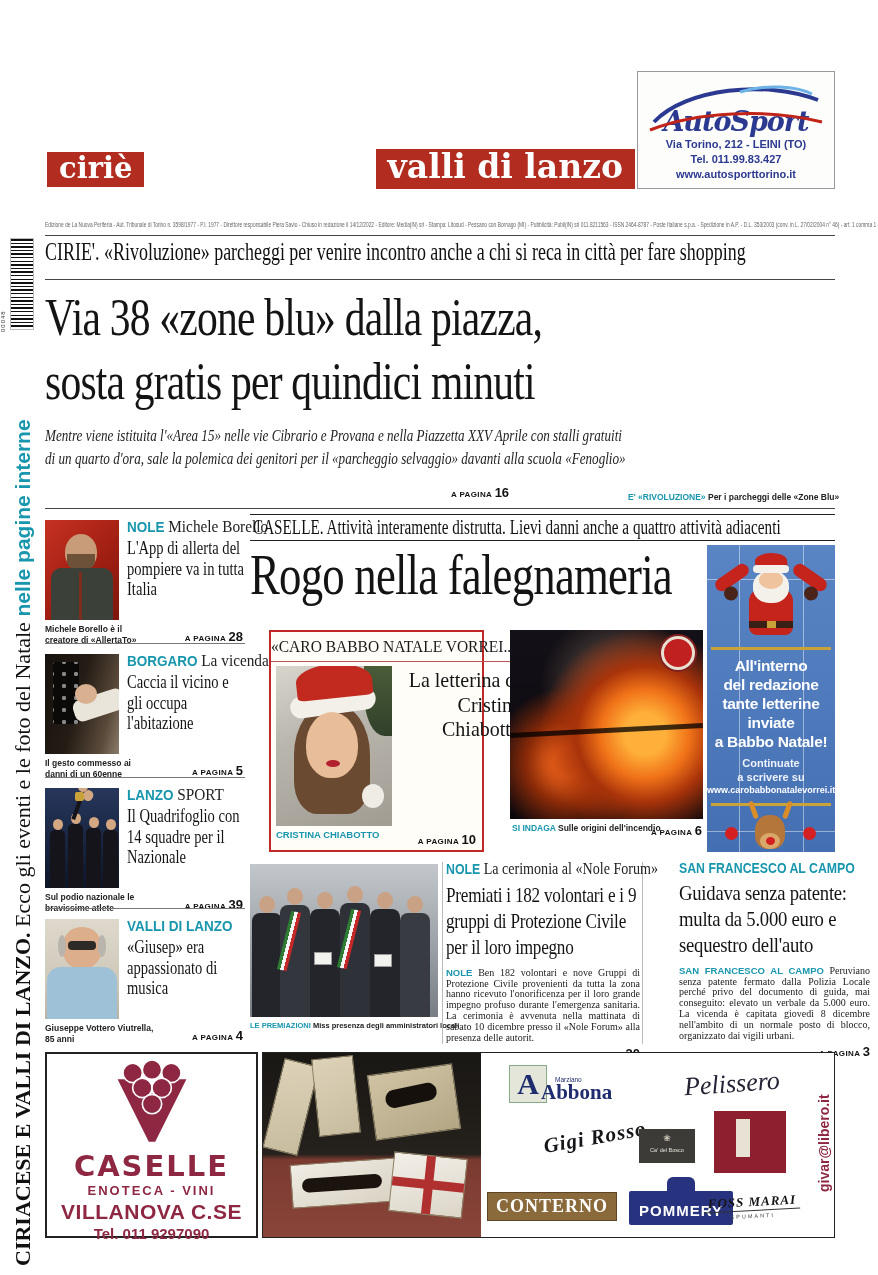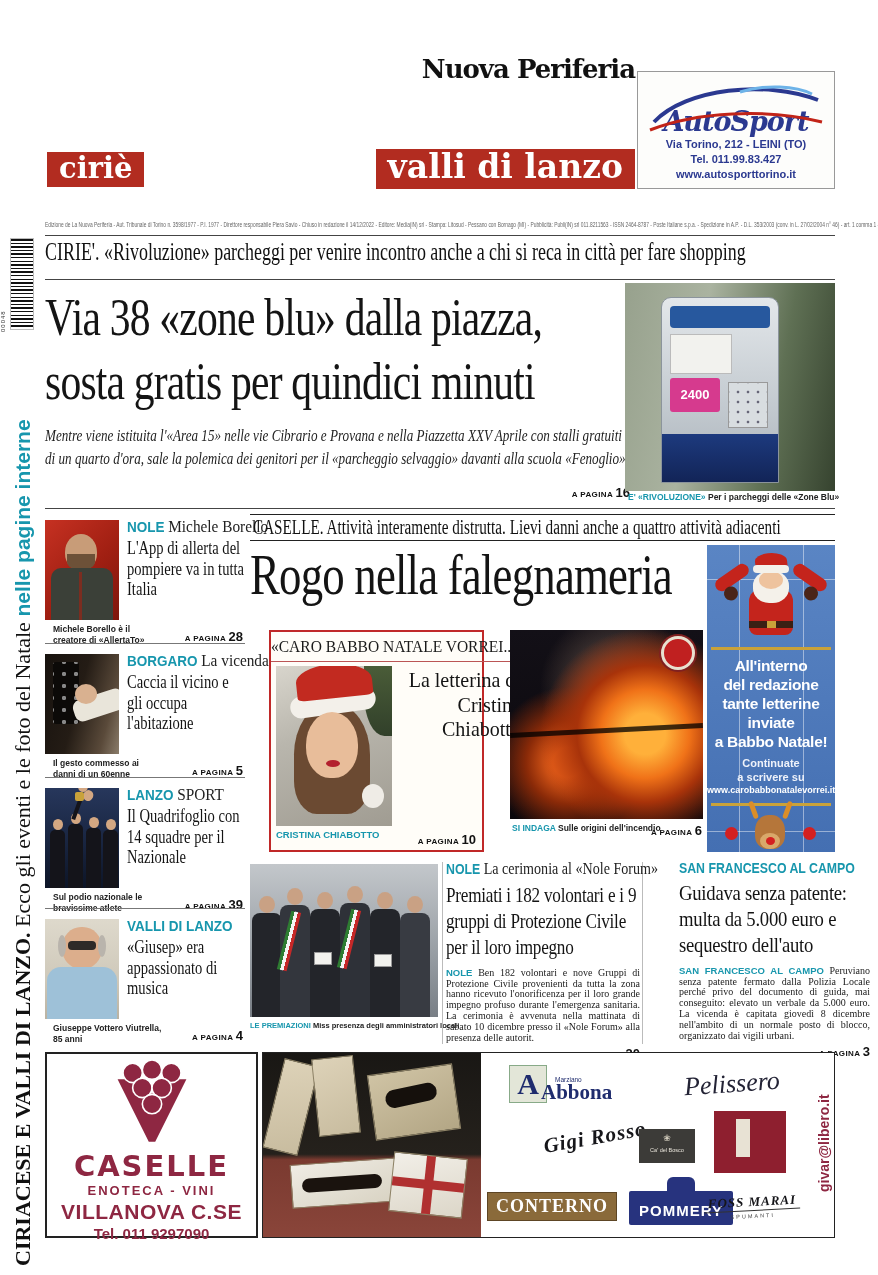--- a/index.html
+++ b/index.html
@@ -46,21 +46,21 @@
   
   .topstrap { position:absolute; left:45px; top:237px; width:1140px; font-family:"Liberation Serif", serif;
               font-size:26px; color:#111; transform:scaleX(.69); transform-origin:0 0; white-space:nowrap;}
   .rule { position:absolute; border-top:1px solid #444; }
   .lead-h { position:absolute; left:45px; width:732px; font-family:"Liberation Serif", serif; font-size:52px;
             color:#141414; transform:scaleX(.8); transform-origin:0 0; white-space:nowrap; letter-spacing:-1px;}
   .lead-deck { position:absolute; left:45px; top:424px; width:720px; font-family:"Liberation Serif", serif;
                font-style:italic; font-size:16px; line-height:1.45; color:#222; transform:scaleX(.82); transform-origin:0 0;}
   .pref { font-size:8px; font-weight:bold; letter-spacing:.4px; color:#111; }
   .pref b { font-size:13px; letter-spacing:0; }
-  .lead-pref { position:absolute; left:330px; top:485px; width:300px; text-align:right; }
+  .lead-pref { position:absolute; left:330px; top:485px; width:300px; text-align:center; }
   .cap { font-size:8.5px; font-weight:bold; color:#222; white-space:nowrap; }
   .cap .ck { color:#1796ad; }
 
   
   .lead-photo { position:absolute; left:625px; top:283px; width:210px; height:208px; overflow:hidden;
     background:linear-gradient(100deg,#97a18d 0%,#aab3a0 35%,#5f7054 70%,#36432f 100%); }
   .pm-body { position:absolute; left:36px; top:14px; width:118px; height:186px; border-radius:10px 10px 0 0;
     background:linear-gradient(180deg,#e3e7ea,#c2c9cf 60%,#aab2b9); border:1px solid #8b949c;}
   .pm-top { position:absolute; left:8px; top:8px; width:100px; height:22px; background:#27589e; border-radius:4px;}
   .pm-note { position:absolute; left:8px; top:36px; width:62px; height:40px; background:#f2f2ee; border:1px solid #bbb; font-size:5px; color:#555; padding:2px;}
@@ -75,21 +75,21 @@
   .kick { color:#1796ad; font-weight:bold; font-family:"Liberation Sans",sans-serif; }
   .krest { font-family:"Liberation Serif", serif; color:#222; font-weight:normal; }
 
   
   .lblock { position:absolute; left:45px; width:200px; }
   .lb-kick { position:absolute; left:82px; top:0; font-size:15px; white-space:nowrap; transform:scaleX(.9); transform-origin:0 0;}
   .lb-kick .krest { font-size:17px; }
   .lb-photo { position:absolute; left:0; top:3px; width:74px; height:100px; overflow:hidden; }
   .lb-head { position:absolute; left:82px; top:21px; width:148px; font-family:"Liberation Serif", serif;
              font-size:18px; line-height:1.15; color:#141414; transform:scaleX(.81); transform-origin:0 0;}
-  .lb-cap { position:absolute; left:8px; top:107px; width:110px; font-size:8.5px; font-weight:bold; color:#222; line-height:1.25;}
+  .lb-cap { position:absolute; left:0; top:107px; width:110px; font-size:8.5px; font-weight:bold; color:#222; line-height:1.25;}
   .lb-pref { position:absolute; right:2px; top:112px; }
   .lb-div { position:absolute; left:0; width:200px; border-top:1px solid #777; }
 
   
   .ph-fireman { background:linear-gradient(135deg,#c63122 0%,#a01f12 55%,#7e160c 100%); position:relative;}
   .ph-fireman .head { position:absolute; left:20px; top:14px; width:32px; height:36px; border-radius:50% 50% 45% 45%; background:#c89c78;}
   .ph-fireman .beard { position:absolute; left:22px; top:34px; width:28px; height:16px; border-radius:0 0 50% 50%; background:#6d5138;}
   .ph-fireman .body { position:absolute; left:6px; top:48px; width:62px; height:52px; border-radius:10px 10px 0 0; background:#3b4038;}
   .ph-fireman .zip { position:absolute; left:34px; top:52px; width:3px; height:48px; background:#7b2d20;}
   .ph-door { background:linear-gradient(105deg,#17120e 0%,#241c15 45%,#5a4a3a 80%,#8a7c6a 100%); position:relative;}
@@ -259,21 +259,20 @@
 <body>
 
 <div class="page">
 
   <aside class="strip">
     <div class="barcode"></div>
     <div class="barcode-num">00048</div>
     <div class="vtext"><span class="vb">CIRIACESE E VALLI DI LANZO.</span><span> Ecco gli eventi e le foto del Natale </span><span class="va">nelle pagine interne</span></div>
   </aside>
 
-  <div class="overtitle">Nuova Periferia</div>
   <div class="badge badge-left">ciriè</div>
   <div class="badge badge-right">valli di lanzo</div>
 
   <div class="autosport">
     <svg class="as-swoosh" viewBox="0 0 182 58">
       <path d="M8,44 C40,10 120,2 172,22" fill="none" stroke="#2b3990" stroke-width="4"></path>
       <path d="M94,14 C120,6 150,8 166,16" fill="none" stroke="#6db3e8" stroke-width="3"></path>
       <path d="M4,52 C50,34 120,30 176,44" fill="none" stroke="#c22418" stroke-width="3"></path>
     </svg>
     <div class="as-name">AutoSport</div>
@@ -286,29 +285,20 @@
 
   <div class="rule" style="left:45px; top:235px; width:790px;"></div>
   <div class="topstrap serif">CIRIE'. «Rivoluzione» parcheggi per venire incontro anche a chi si reca in città per fare shopping</div>
   <div class="rule" style="left:45px; top:279px; width:790px;"></div>
 
   <div class="lead-h" style="top:288px;">Via 38 «zone blu» dalla piazza,</div>
   <div class="lead-h" style="top:352px;">sosta gratis per quindici minuti</div>
   <div class="lead-deck">Mentre viene istituita l'«Area 15» nelle vie Cibrario e Provana e nella Piazzetta XXV Aprile con stalli gratuiti di un quarto d'ora, sale la polemica dei genitori per il «parcheggio selvaggio» davanti alla scuola «Fenoglio»</div>
   <div class="pref lead-pref"><span>A PAGINA</span> <b>16</b></div>
 
-  <div class="lead-photo">
-    <div class="pm-body">
-      <div class="pm-top"></div>
-      <div class="pm-note"></div>
-      <div class="pm-sticker">2400</div>
-      <div class="pm-pad"></div>
-      <div class="pm-base"></div>
-    </div>
-  </div>
   <div class="cap lead-cap"><span class="ck">E' «RIVOLUZIONE»</span> <span>Per i parcheggi delle «Zone Blu»</span></div>
 
   <div class="rule" style="left:45px; top:508px; width:790px; border-top-width:1.5px;"></div>
 
   <div class="lblock" style="top:517px; height:124px;">
     <div class="lb-kick"><span class="kick">NOLE</span> <span class="krest">Michele Borello</span></div>
     <div class="lb-photo ph-fireman">
         <i class="head"></i>
         <i class="beard"></i>
         <i class="body"></i>

